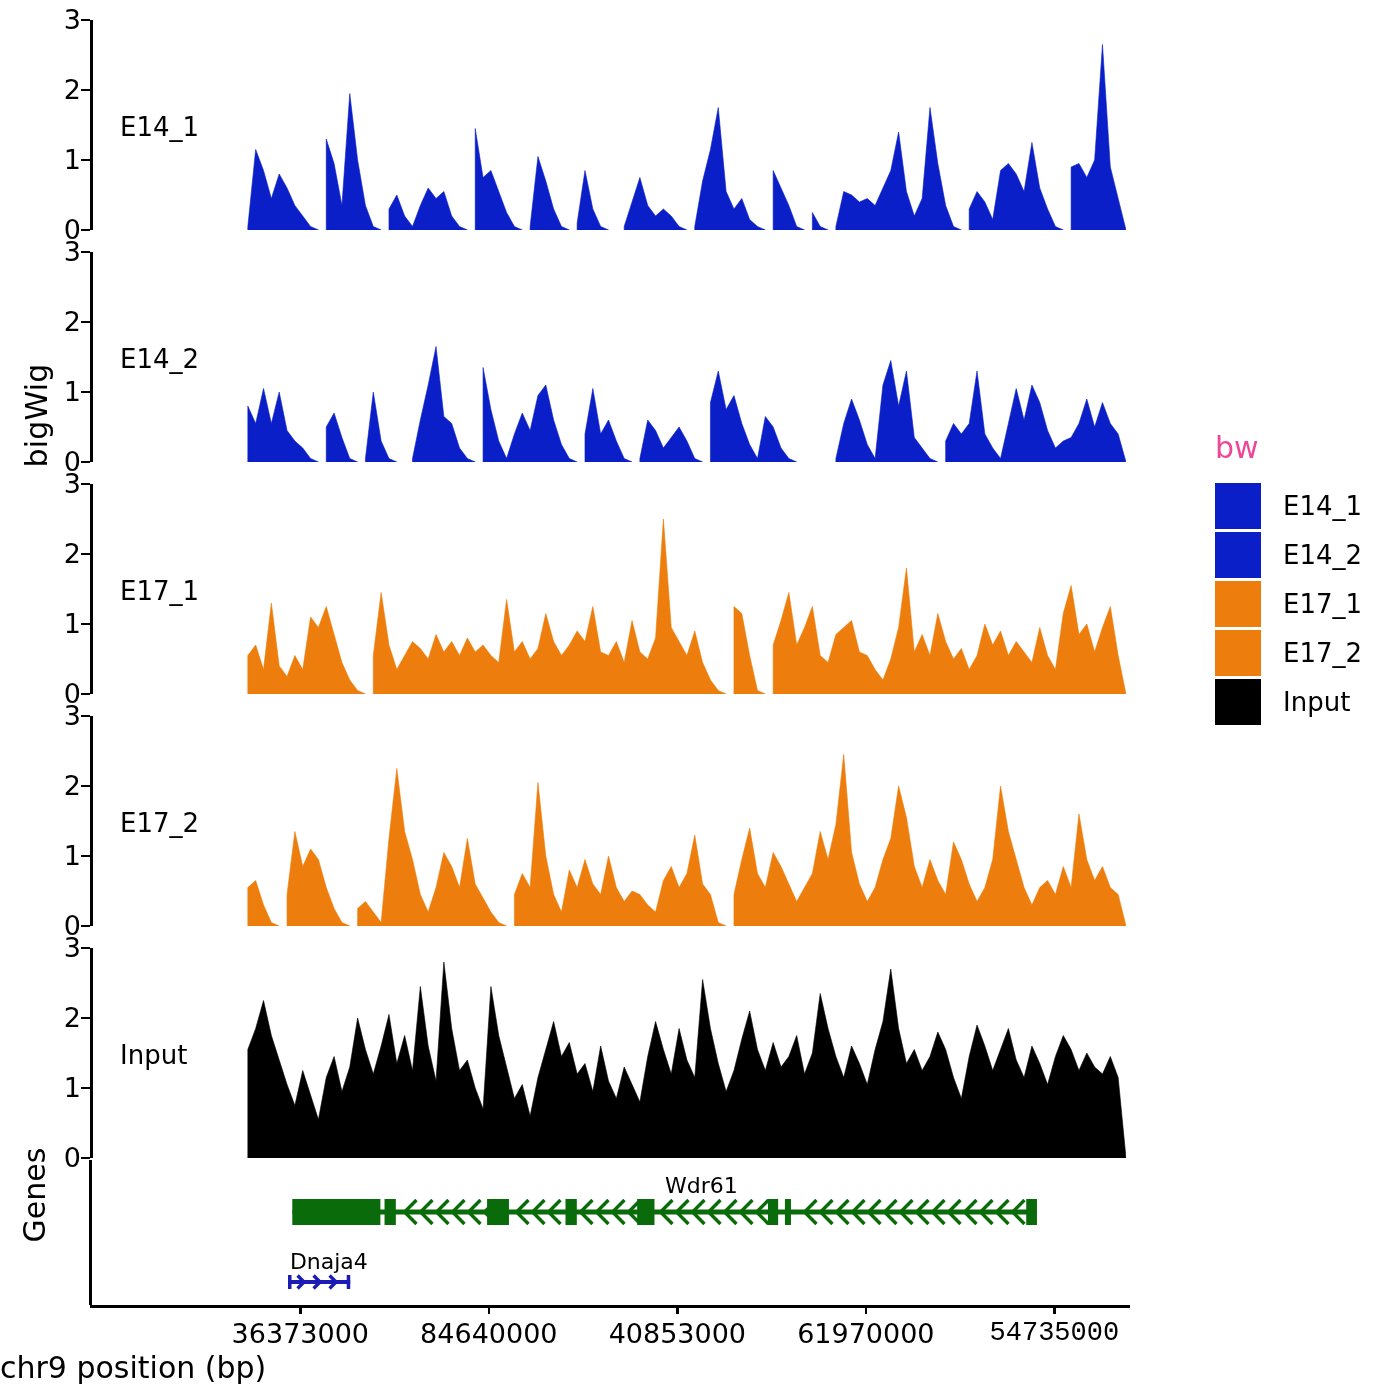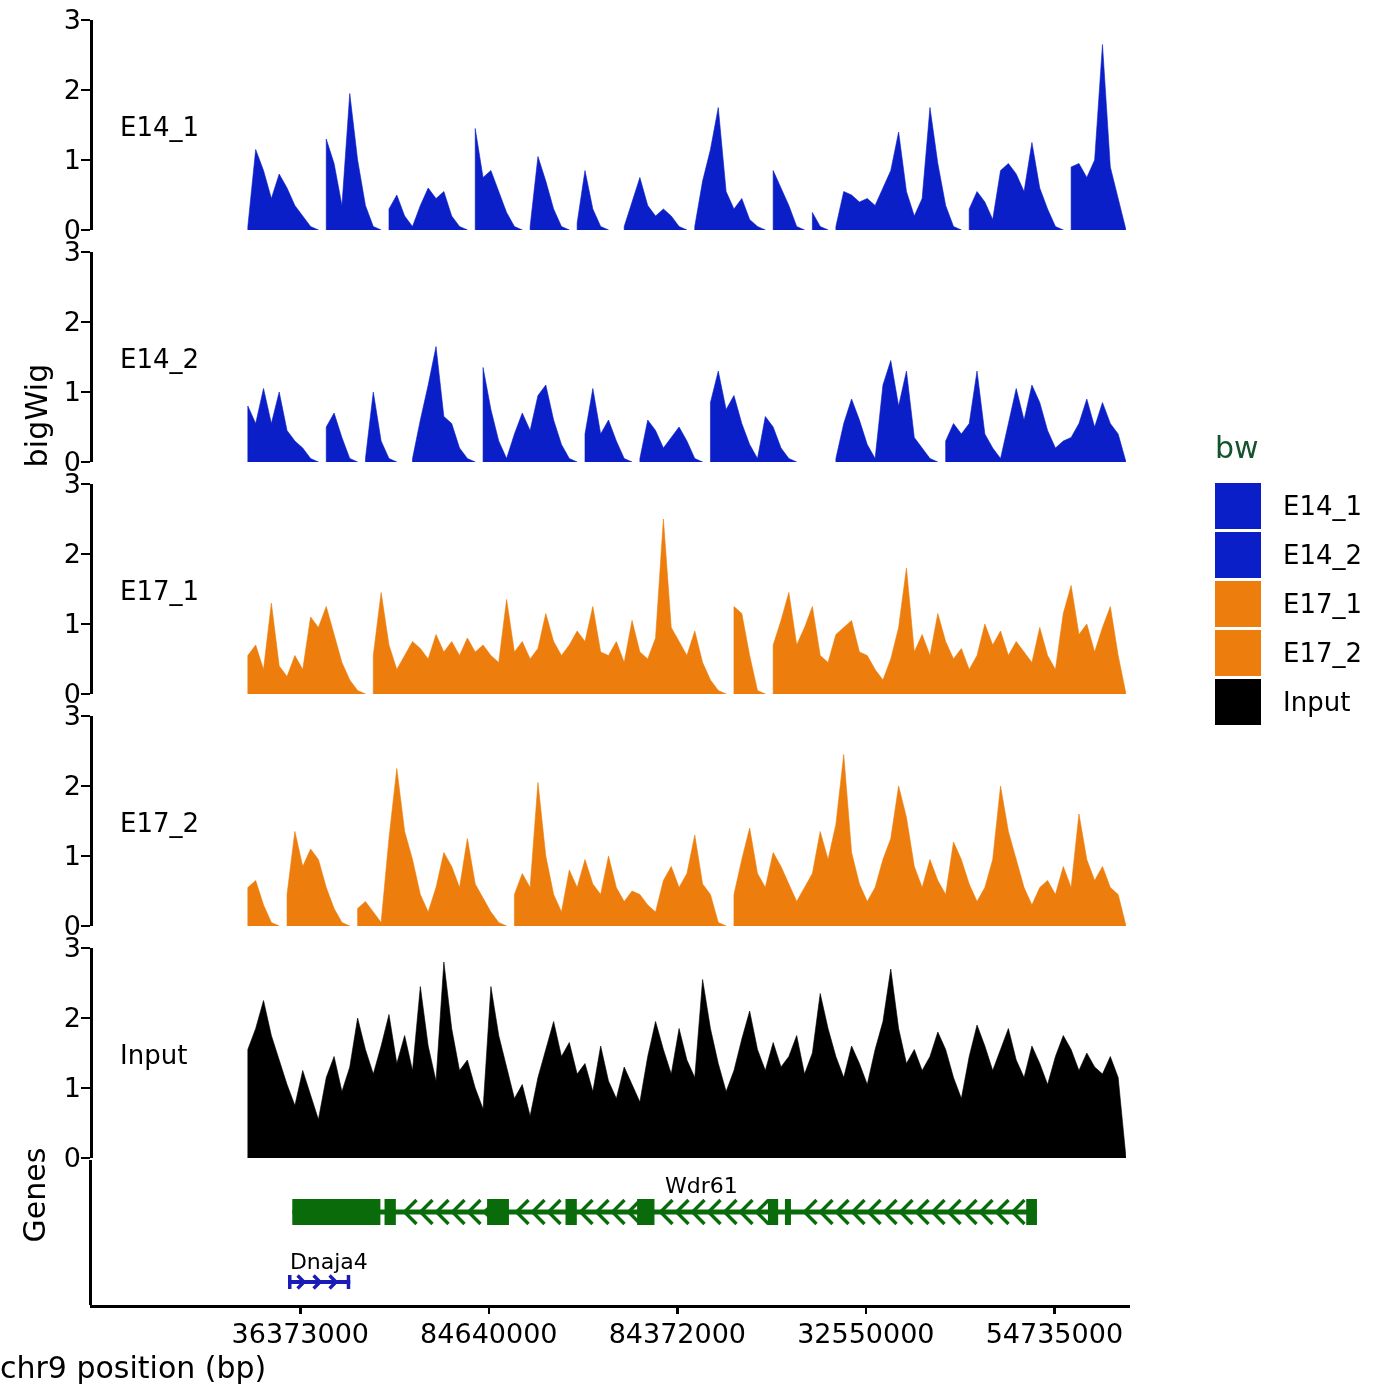--- a/index.html
+++ b/index.html
@@ -35,21 +35,21 @@
   .genepanel{position:absolute;left:89px;width:1040px;top:1160px;height:145px;}
   .gene-svg{position:absolute;left:150px;top:0;width:886px;height:145px;}
   .genelab{position:absolute;font-size:22px;white-space:nowrap;color:#000;}
 
   .xaxis-line{position:absolute;left:90px;top:1305px;width:1040px;height:3px;background:#000;}
   .xtick{position:absolute;top:1305px;width:2.6px;height:9px;background:#000;}
   .xlab{position:absolute;top:1318px;font-size:27px;transform:translateX(-50%);
         white-space:nowrap;color:#000;}
 
   .legend{position:absolute;left:1215px;top:430px;width:180px;}
-  .legend-title{font-size:30px;margin-bottom:16px;color:#14532d;}
+  .legend-title{font-size:30px;margin-bottom:16px;color:#ec4899;}
   .legend-row{display:flex;align-items:center;height:49px;}
   .swatch{width:46px;height:46px;flex:0 0 46px;}
   .legend-lab{font-size:26px;margin-left:22px;color:#000;}
 </style>
 </head>
 <body>
 
 <div id="root">
 
   <div class="axis-title-y">bigWig</div>
@@ -195,25 +195,25 @@
       </div>
   </div>
 
   <div class="xaxis-line"></div>
   <div id="xticks">
       <div class="xtick" style="left: 299.023px;"></div>
       <div class="xlab" style="left: 300.323px;">36373000</div>
       <div class="xtick" style="left: 487.534px;"></div>
       <div class="xlab" style="left: 488.834px;">84640000</div>
       <div class="xtick" style="left: 676.045px;"></div>
-      <div class="xlab" style="left: 677.345px;">84372000</div>
+      <div class="xlab" style="left: 677.345px;">40853000</div>
       <div class="xtick" style="left: 864.555px;"></div>
-      <div class="xlab" style="left: 865.855px;">32550000</div>
+      <div class="xlab" style="left: 865.855px;">61970000</div>
       <div class="xtick" style="left: 1053.07px;"></div>
-      <div class="xlab" style="left: 1054.37px;">54735000</div>
+      <div class="xlab" style="left: 1054.37px; font-family: Liberation Mono, monospace;">54735000</div>
     </div>
 
   <div class="legend">
     <div class="legend-title">bw</div>
     <div id="legend-rows">
         <div class="legend-row">
           <div class="swatch" style="background: rgb(10, 31, 200);"></div>
           <div class="legend-lab">E14_1</div>
         </div>
         <div class="legend-row">

